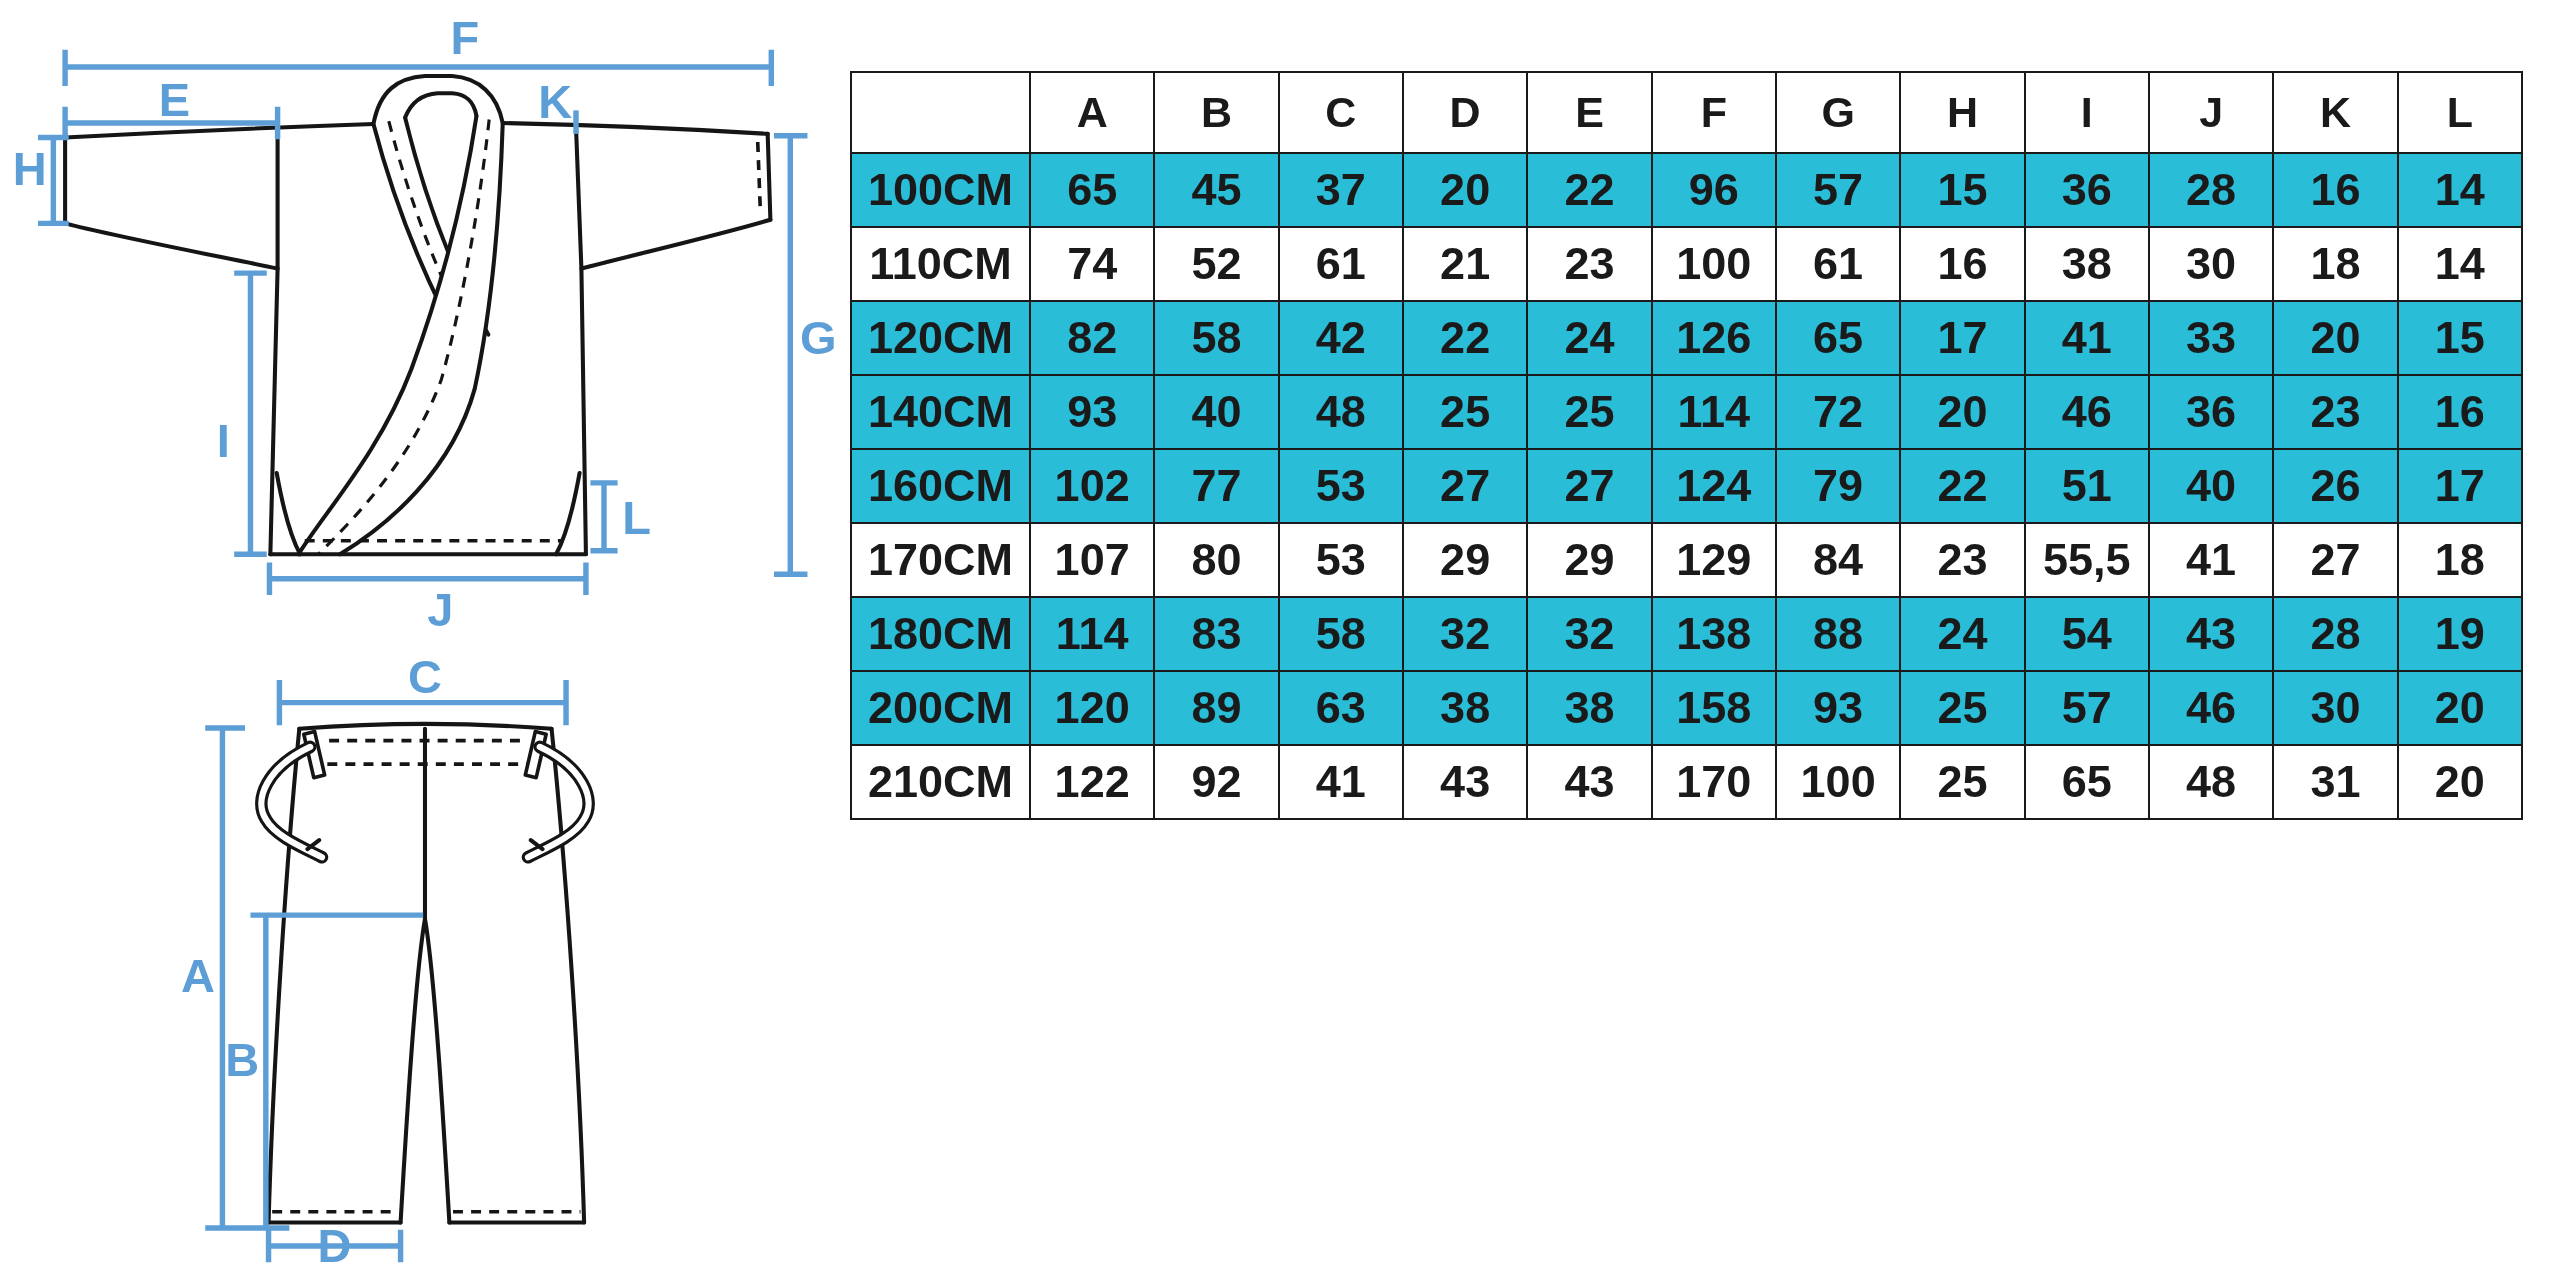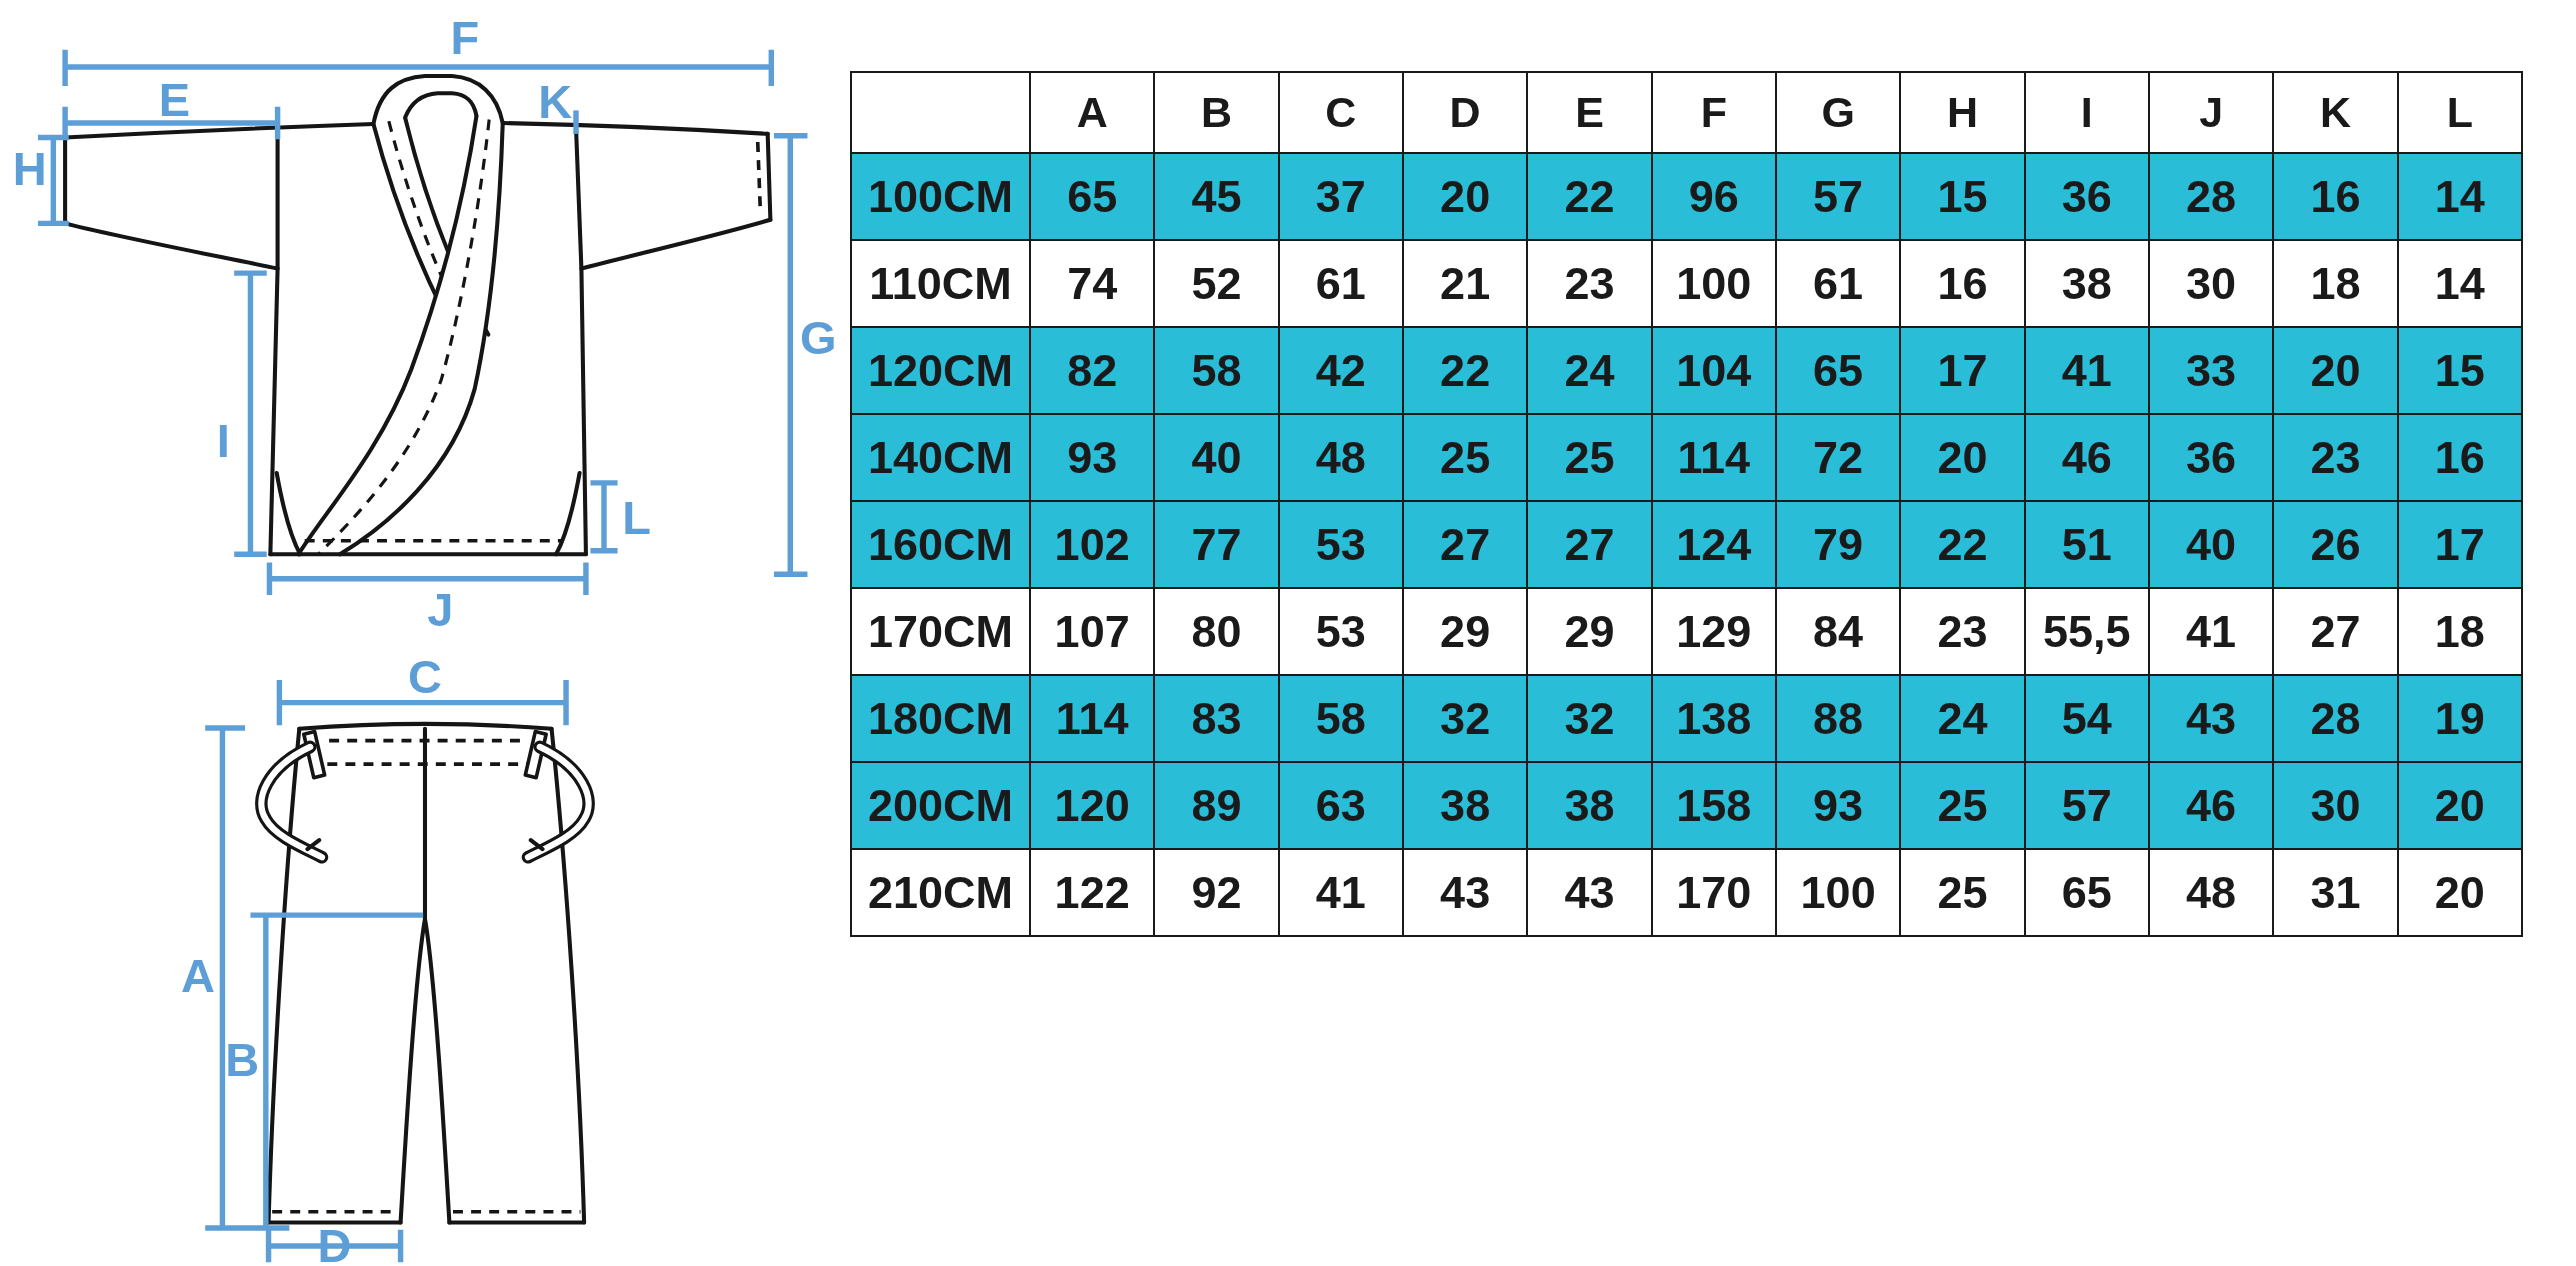--- a/index.html
+++ b/index.html
@@ -10,21 +10,21 @@
   table.size-table{
     position:absolute;left:850px;top:71px;width:1673px;
     border-collapse:collapse;table-layout:fixed;background:#ffffff;
   }
   .size-table th,.size-table td{
     border:2.7px solid #1a1a1a;text-align:center;vertical-align:middle;
     padding:0;font-weight:bold;color:#1a1a1a;background:#ffffff;
   }
   .size-table thead tr{height:81px;}
   .size-table thead th{font-size:43px;}
-  .size-table tbody tr{height:87px;}
+  .size-table tbody tr{height:74px;}
   .size-table tbody th,.size-table tbody td{font-size:45px;}
   .size-table tr.hl th,.size-table tr.hl td{background:#29BDD8;}
   .size-table col.corner{width:179px;}
 
   
   .ol{stroke:#151515;stroke-width:4.5;fill:none;stroke-linecap:round;stroke-linejoin:round;}
   .dash{stroke:#151515;stroke-width:4;fill:none;stroke-dasharray:11 9;stroke-linecap:butt;}
   .dash2{stroke:#151515;stroke-width:3.5;fill:none;stroke-dasharray:12 10;stroke-linecap:butt;}
   .fillw{fill:#ffffff;stroke:none;}
   .slot{fill:#ffffff;stroke:#151515;stroke-width:4;stroke-linejoin:round;}
@@ -189,21 +189,21 @@
           <td>18</td>
           <td>14</td>
         </tr>
         <tr class="hl">
           <th>120CM</th>
           <td>82</td>
           <td>58</td>
           <td>42</td>
           <td>22</td>
           <td>24</td>
-          <td>104</td>
+          <td>126</td>
           <td>65</td>
           <td>17</td>
           <td>41</td>
           <td>33</td>
           <td>20</td>
           <td>15</td>
         </tr>
         <tr class="hl">
           <th>140CM</th>
           <td>93</td>

